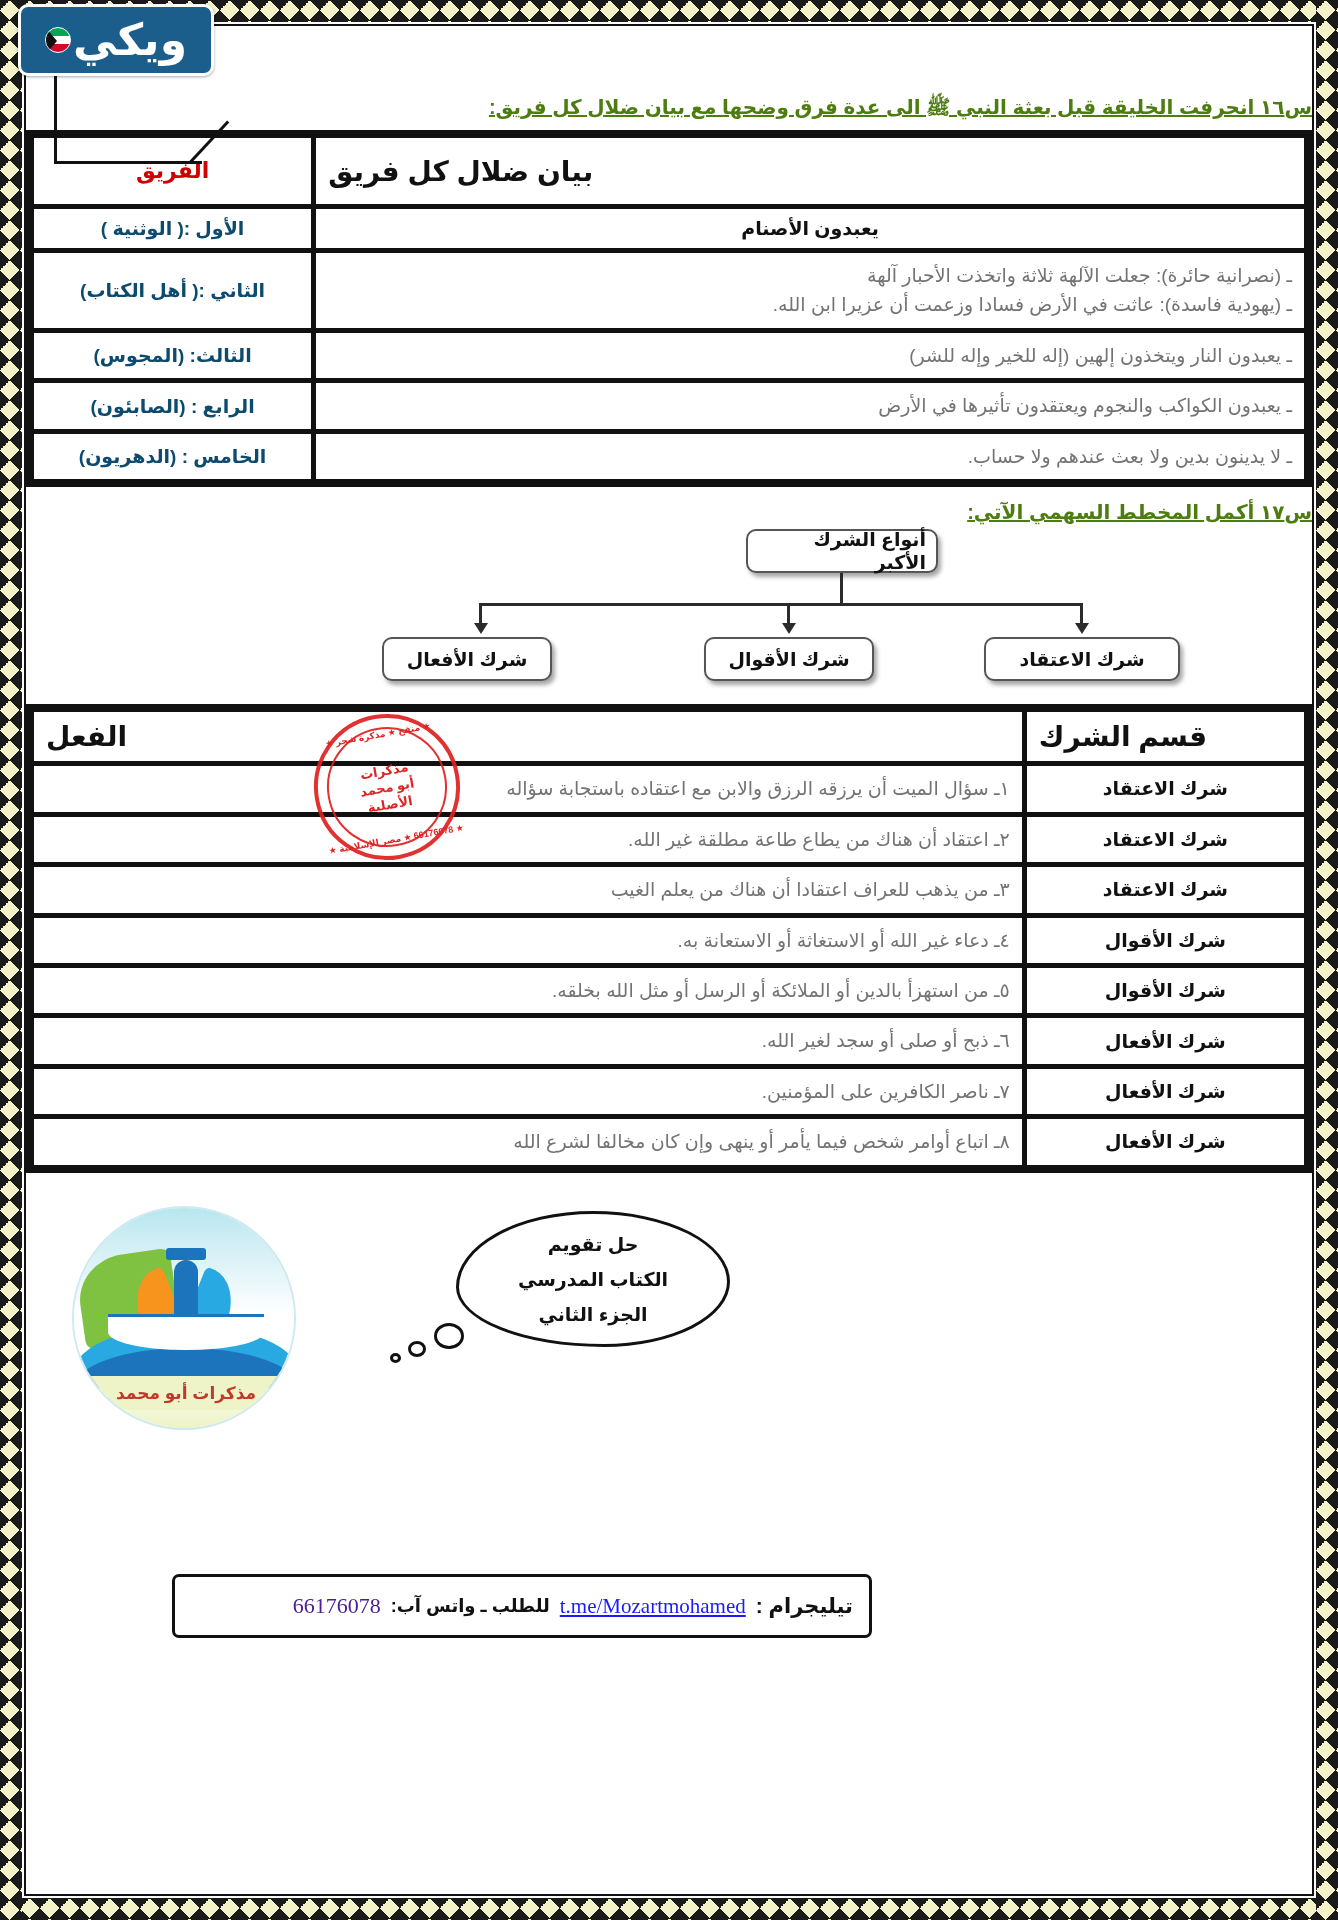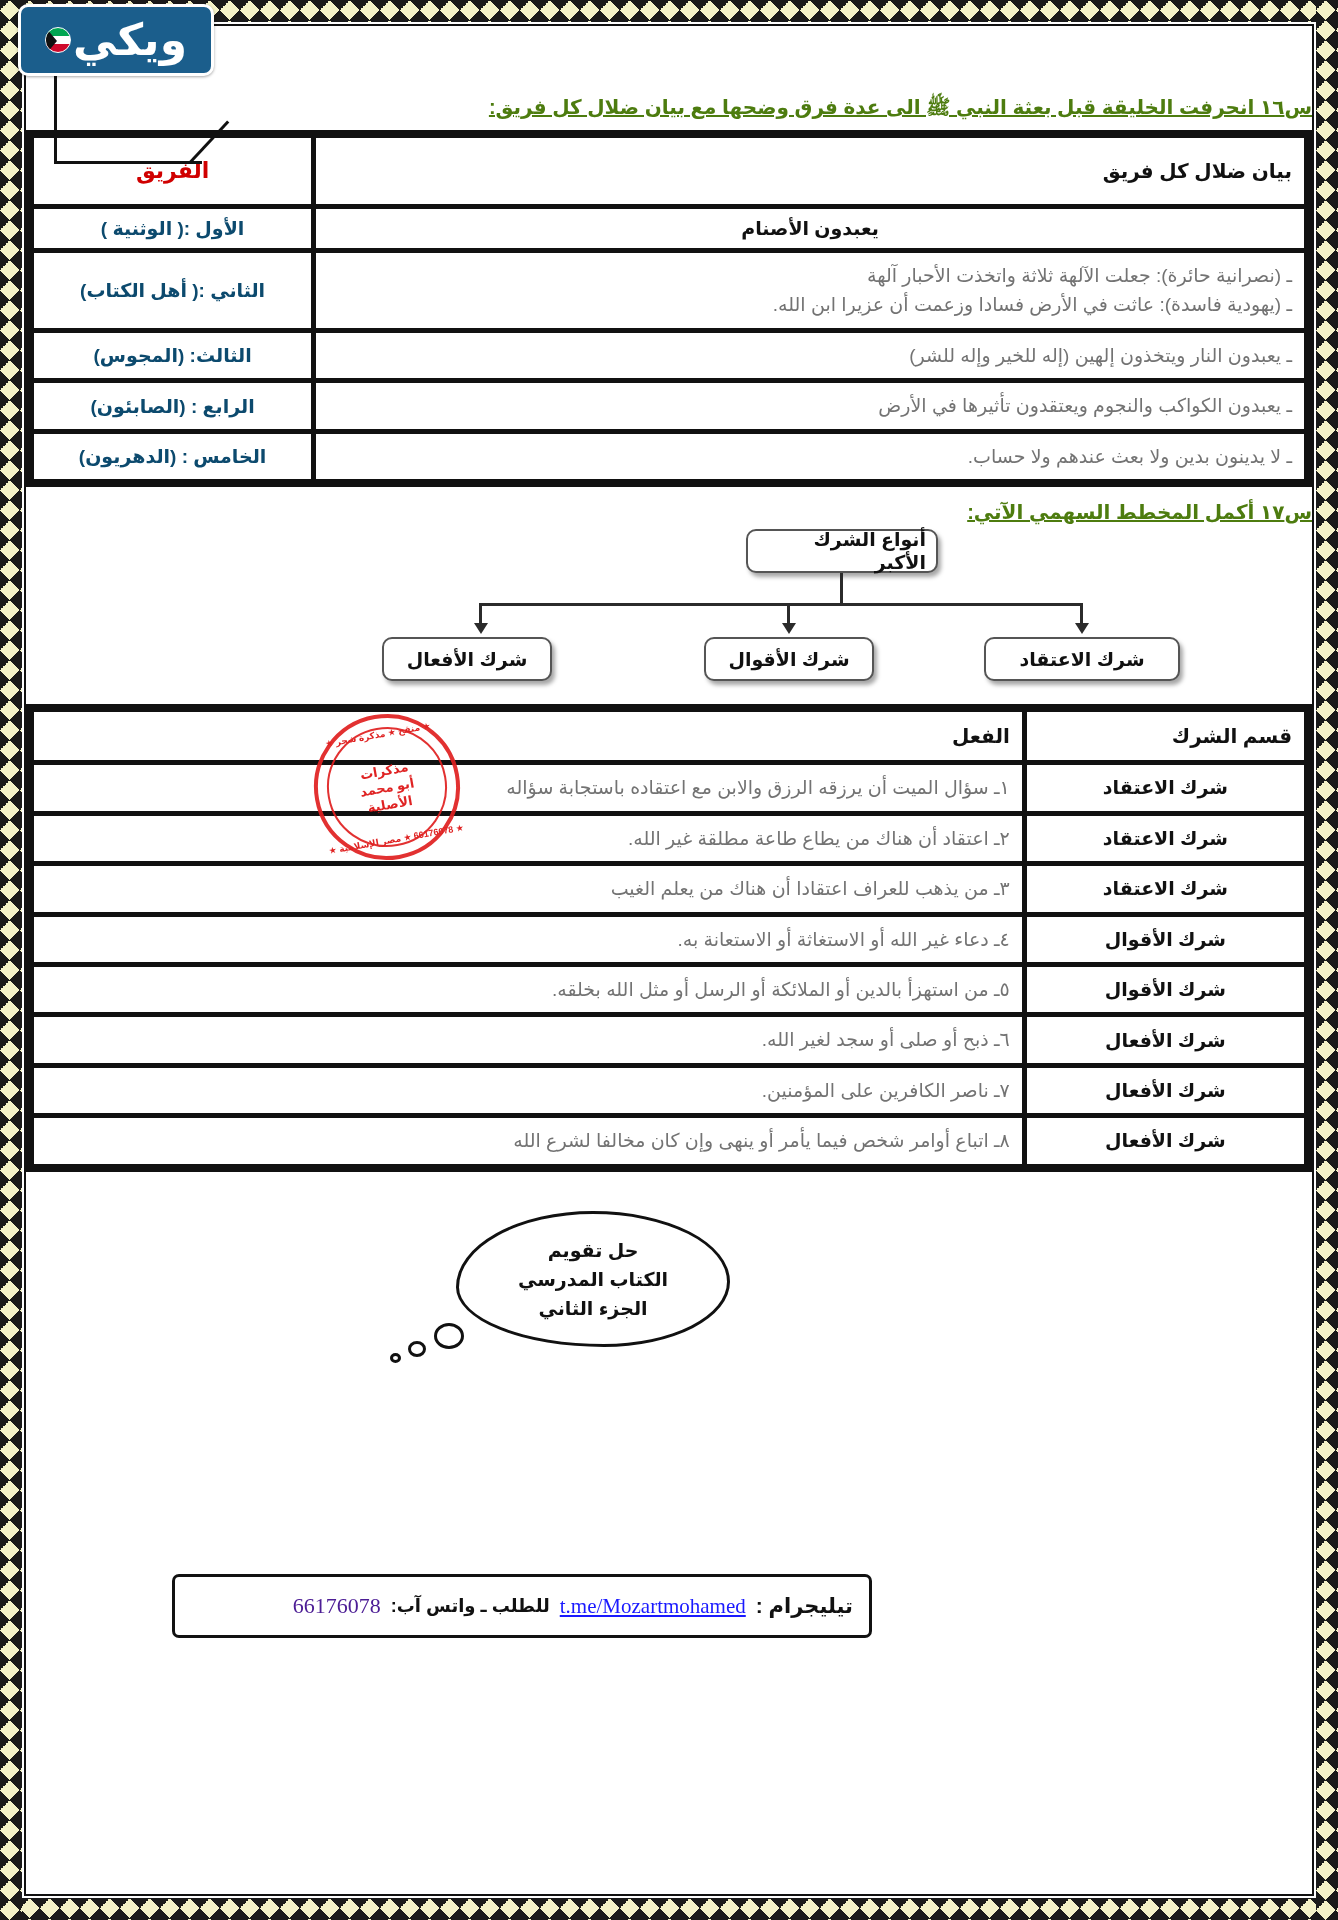--- a/index.html
+++ b/index.html
@@ -120,22 +120,22 @@
     border:4px solid #111;
   }
   table.sheet td, table.sheet th {
     background:#ffffff;
     border:1px solid #111;
     padding:8px 12px;
     vertical-align:middle;
   }
 
   .hdr-black {
-    font-size:20px; font-weight:bold; color:#111;
-    text-align:right;
+    font-size:28px; font-weight:bold; color:#111;
+    text-align:left;
   }
   .hdr-red {
     font-size:22px; font-weight:bold; color:#d00000;
     text-align:center;
   }
   .cell-black {
     font-size:19px; color:#737373; text-align:right; line-height:1.55;
   }
   .cell-red {
     font-size:19px; font-weight:bold; color:#0c4a6e; text-align:center;
@@ -278,21 +278,21 @@
     position:absolute; left:430px; top:1185px;
     width:274px; height:136px;
   }
   .bubble .body {
     position:absolute; inset:0;
     background:#ffffff;
     border:3px solid #111;
     border-radius:50% 50% 46% 54% / 56% 52% 48% 44%;
     display:flex; flex-direction:column;
     align-items:center; justify-content:center;
-    gap:6px;
+    gap:12px;
     direction:rtl;
   }
   .bubble .body span {
     font-size:19px; font-weight:bold; color:#111;
   }
   .bub-dot { position:absolute; border:3px solid #111; border-radius:50%; background:#fff; }
   .bd1 { width:30px; height:26px; left:-22px; top:112px; }
   .bd2 { width:18px; height:16px; left:-48px; top:130px; }
   .bd3 { width:11px; height:10px; left:-66px; top:142px; }
 
@@ -452,20 +452,34 @@
           <td class="cell-black">٧ـ ناصر الكافرين على المؤمنين.</td>
         </tr>
         <tr>
           <td class="cell-center-black">شرك الأفعال</td>
           <td class="cell-black">٨ـ اتباع أوامر شخص فيما يأمر أو ينهى وإن كان مخالفا لشرع الله</td>
         </tr>
       </tbody>
     </table>
   </div>
 
+  <div class="brand-logo">
+    <div class="bl-sky"></div>
+    <div class="bl-green"></div>
+    <div class="bl-leaf-o"></div>
+    <div class="bl-leaf-b"></div>
+    <div class="bl-cap"></div>
+    <div class="bl-fig"></div>
+    <div class="bl-wave1"></div>
+    <div class="bl-wave2"></div>
+    <div class="bl-book"></div>
+    <div class="bl-band">
+      <span>مذكرات أبو محمد</span>
+    </div>
+  </div>
 
   <div class="bubble">
     <div class="body">
       <span>حل تقويم</span>
       <span>الكتاب المدرسي</span>
       <span>الجزء الثاني</span>
     </div>
     <div class="bub-dot bd1"></div>
     <div class="bub-dot bd2"></div>
     <div class="bub-dot bd3"></div>

